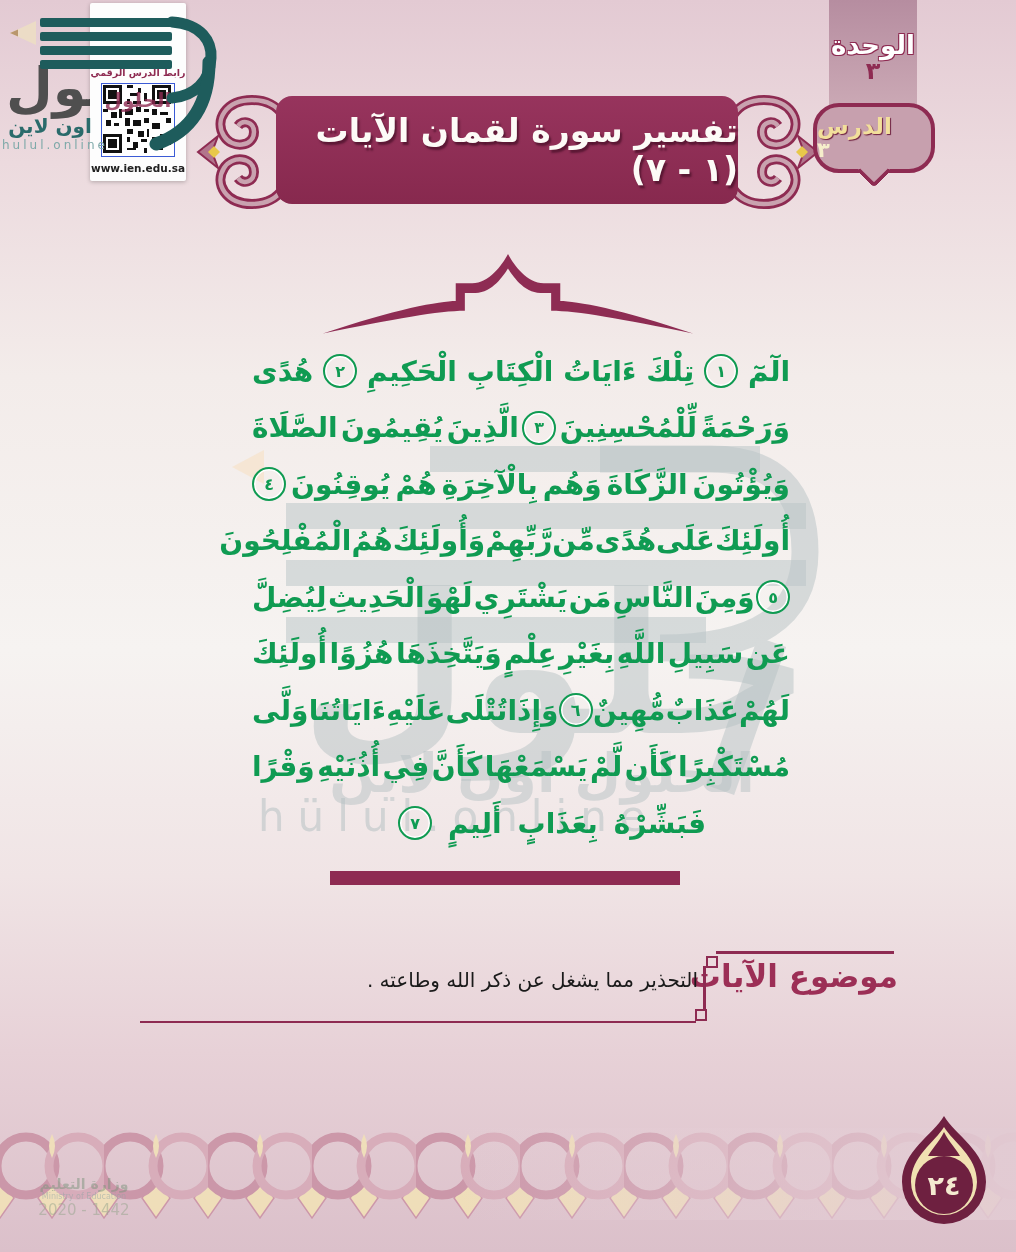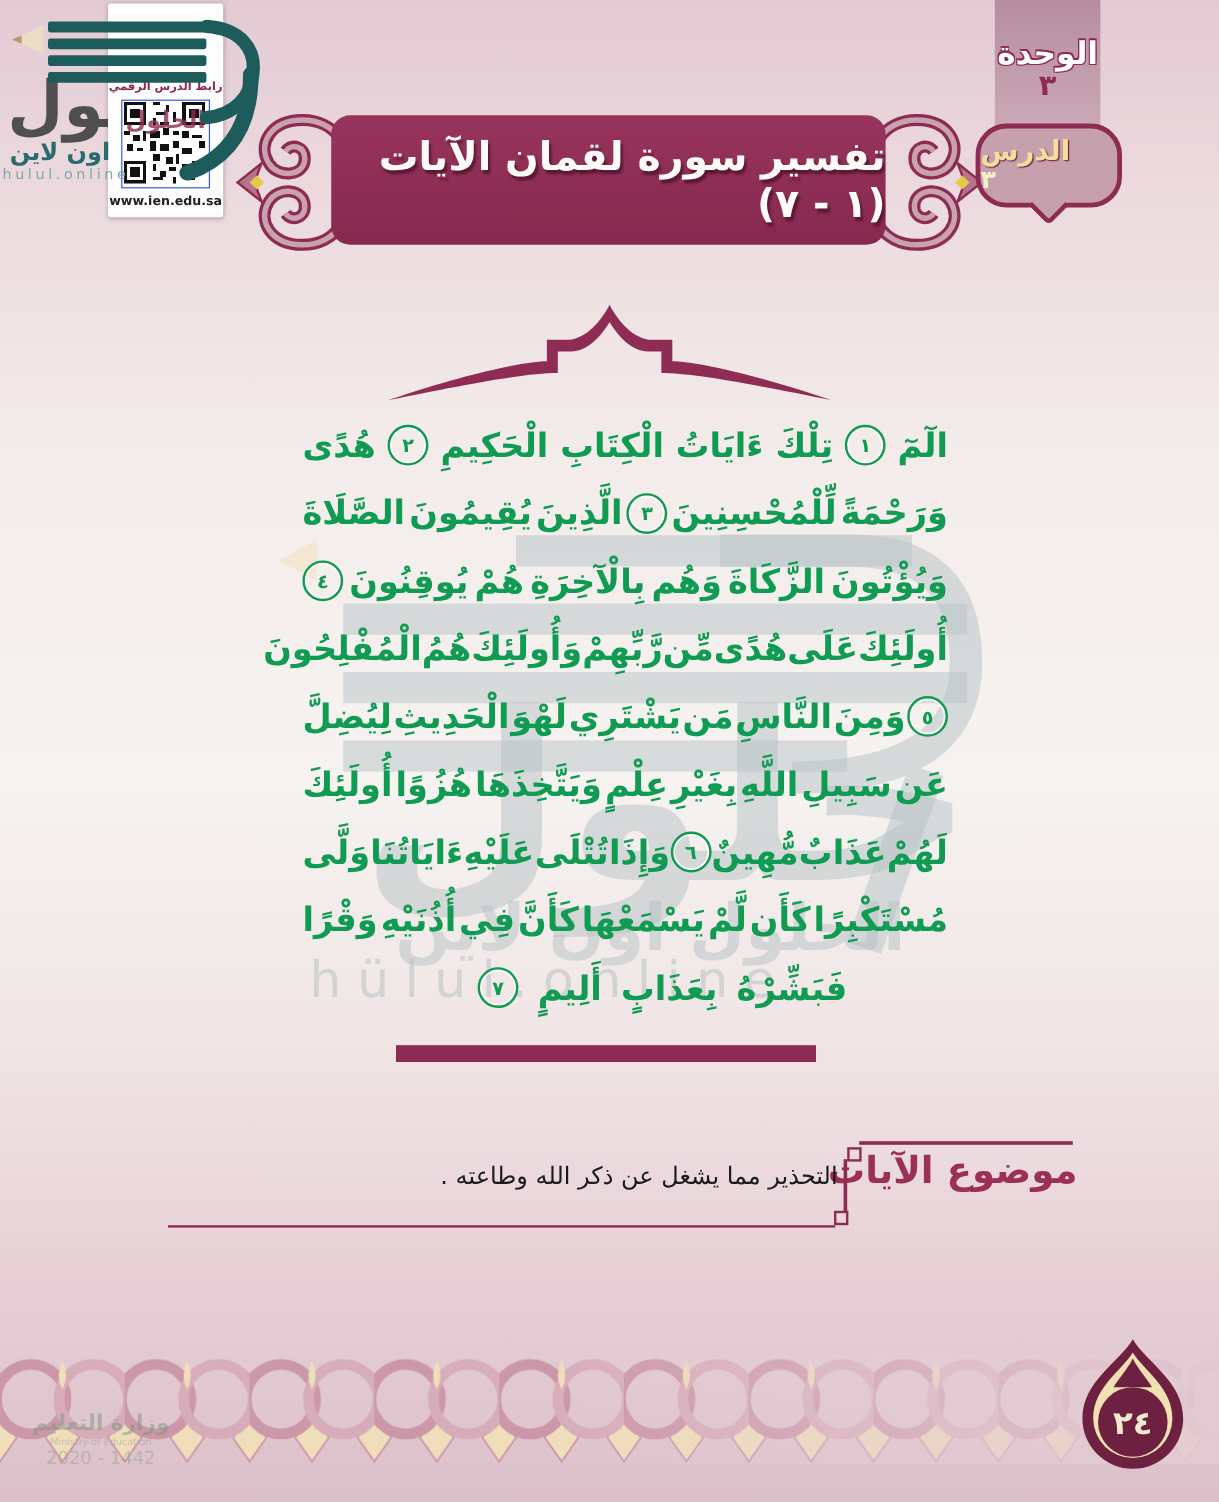--- a/index.html
+++ b/index.html
@@ -57,21 +57,21 @@
   
   .divider-bar{left:330px;top:871px;width:350px;height:14px;background:#8e2b52;z-index:2;}
   .topic-heading{right:118px;top:958px;font-size:31px;font-weight:bold;color:#9c2f56;direction:rtl;z-index:2;}
   .bk{background:#8e2b52;z-index:2;}
   .bk-sq{width:8px;height:8px;border:2px solid #8e2b52;background:transparent;z-index:2;}
   .topic-text{right:318px;top:968px;font-size:20px;color:#1a1a1a;direction:rtl;z-index:2;}
   
   .border-svg{left:0;top:1128px;z-index:1;}
   .badge{left:896px;top:1112px;z-index:3;}
   .ministry{left:24px;top:1176px;width:120px;text-align:center;opacity:.5;z-index:2;color:#7d947d;}
-  .ministry .l1{font-size:18px;font-weight:bold;}
+  .ministry .l1{font-size:14px;font-weight:bold;}
   .ministry .l2{font-size:8px;color:#8fa3a3;}
   .ministry .l3{font-size:15px;color:#96a58d;}
 </style>
 </head>
 <body>
 
 <div class="page">
 
   <div class="abs wm-bar" style="left:430px;top:446px;width:330px;height:26px;"></div>
   <div class="abs wm-bar" style="left:286px;top:503px;width:520px;height:26px;"></div>

